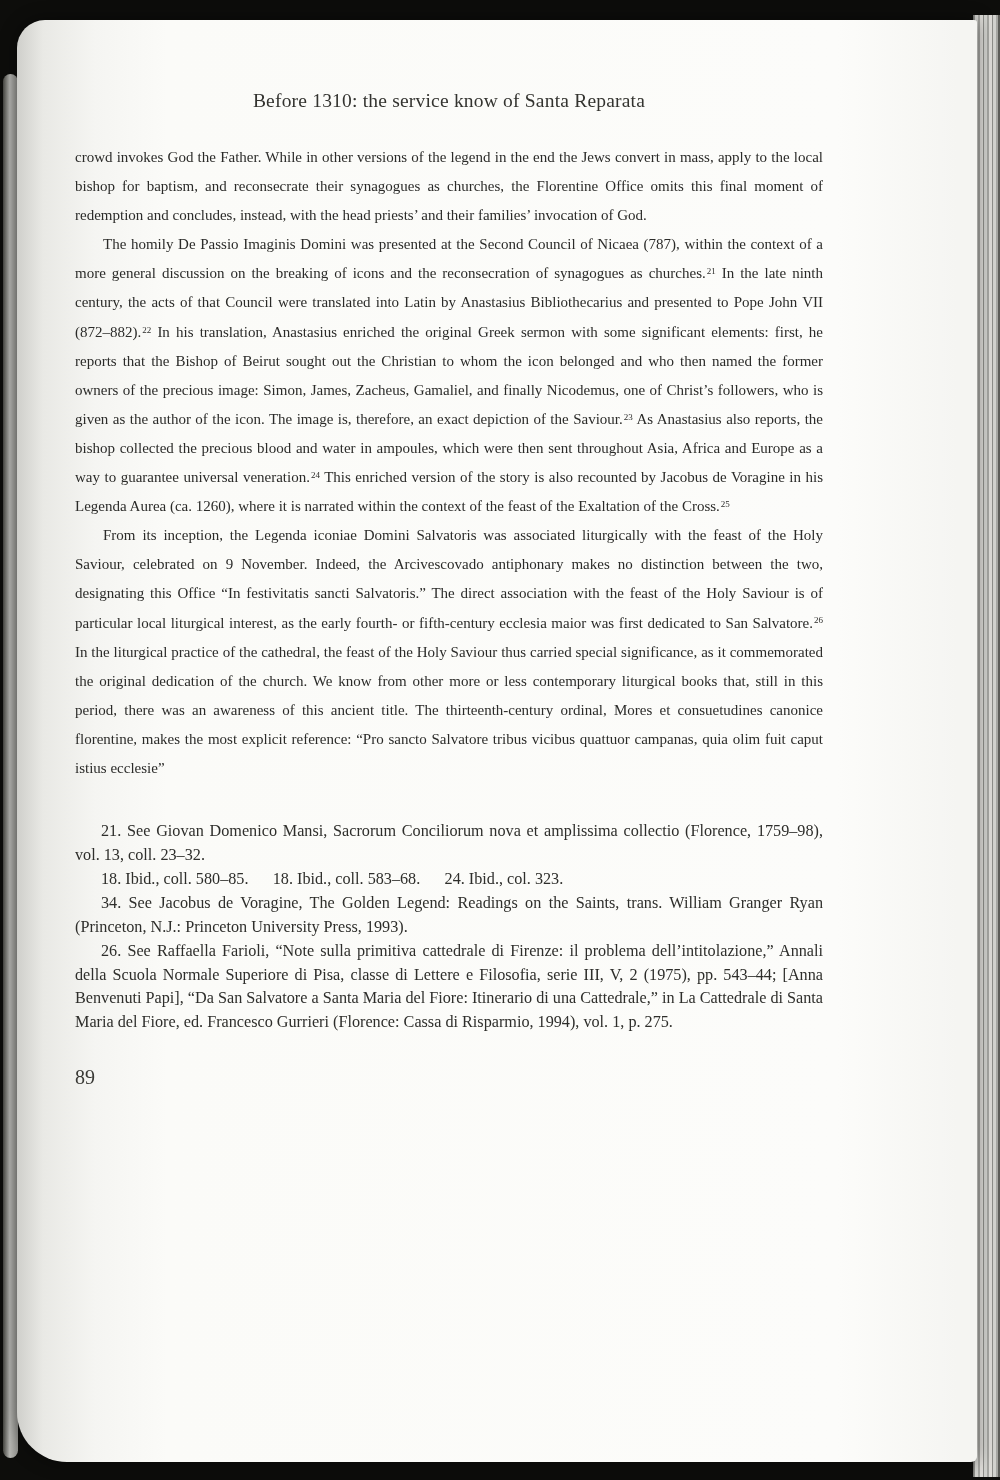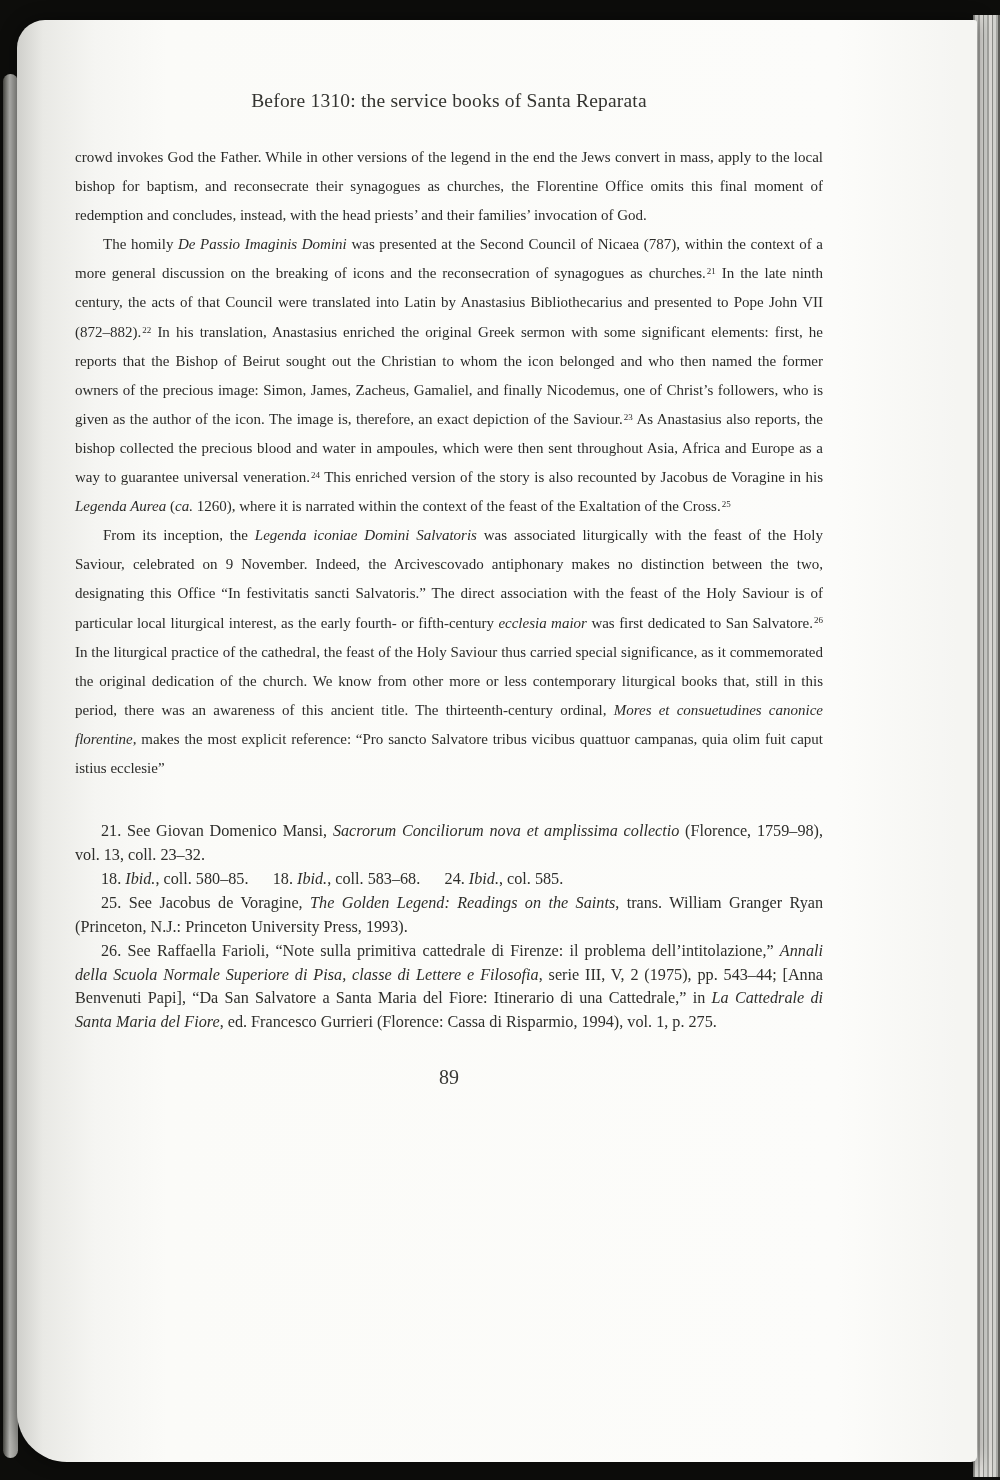--- a/index.html
+++ b/index.html
@@ -94,62 +94,61 @@
     line-height: 23.9px;
     text-align: justify;
     color: #2e2e2b;
     font-variant-numeric: oldstyle-nums;
     font-feature-settings: "onum" 1;
   }
   .footnote-block p {
     margin: 0;
     text-indent: 26px;
   }
-  .it { font-style: italic; }
+  .it { }
   sup.fnref {
     font-size: 0.60em;
     line-height: 0;
     position: relative;
     top: -0.45em;
     vertical-align: baseline;
     margin-left: 1px;
   }
   .page-number {
     margin-top: 31px;
-    text-align: center;
     font-size: 20px;
     color: #3a3a36;
     font-variant-numeric: oldstyle-nums;
     font-feature-settings: "onum" 1;
   }
 </style>
 </head>
 <body>
 
 <div class="stage">
 
   <div class="left-gutter"></div>
 
   <div class="right-edges"></div>
 
   <div class="page">
     <div class="content">
 
-      <div class="running-header">Before 1310: the service books of Santa Reparata</div>
+      <div class="running-header">Before 1310: the service know of Santa Reparata</div>
 
       <div class="body-block">
         <p><span>crowd invokes God the Father. While in other versions of the legend in the end the Jews convert in mass, apply to the local bishop for baptism, and reconsecrate their synagogues as churches, the Florentine Office omits this final moment of redemption and concludes, instead, with the head priests’ and their families’ invocation of God.</span></p>
         <p class="indent"><span>The homily </span><span class="it">De Passio Imaginis Domini</span><span> was presented at the Second Council of Nicaea (787), within the context of a more general discussion on the breaking of icons and the reconsecration of synagogues as churches.</span><sup class="fnref">21</sup><span> In the late ninth century, the acts of that Council were translated into Latin by Anastasius Bibliothecarius and presented to Pope John VII (872–882).</span><sup class="fnref">22</sup><span> In his translation, Anastasius enriched the original Greek sermon with some significant elements: first, he reports that the Bishop of Beirut sought out the Christian to whom the icon belonged and who then named the former owners of the precious image: Simon, James, Zacheus, Gamaliel, and finally Nicodemus, one of Christ’s followers, who is given as the author of the icon. The image is, therefore, an exact depiction of the Saviour.</span><sup class="fnref">23</sup><span> As Anastasius also reports, the bishop collected the precious blood and water in ampoules, which were then sent throughout Asia, Africa and Europe as a way to guarantee universal veneration.</span><sup class="fnref">24</sup><span> This enriched version of the story is also recounted by Jacobus de Voragine in his </span><span class="it">Legenda Aurea</span><span> (</span><span class="it">ca.</span><span> 1260), where it is narrated within the context of the feast of the Exaltation of the Cross.</span><sup class="fnref">25</sup></p>
         <p class="indent"><span>From its inception, the </span><span class="it">Legenda iconiae Domini Salvatoris</span><span> was associated liturgically with the feast of the Holy Saviour, celebrated on 9 November. Indeed, the Arcivescovado antiphonary makes no distinction between the two, designating this Office “In festivitatis sancti Salvatoris.” The direct association with the feast of the Holy Saviour is of particular local liturgical interest, as the early fourth- or fifth-century </span><span class="it">ecclesia maior</span><span> was first dedicated to San Salvatore.</span><sup class="fnref">26</sup><span> In the liturgical practice of the cathedral, the feast of the Holy Saviour thus carried special significance, as it commemorated the original dedication of the church. We know from other more or less contemporary liturgical books that, still in this period, there was an awareness of this ancient title. The thirteenth-century ordinal, </span><span class="it">Mores et consuetudines canonice florentine</span><span>, makes the most explicit reference: “Pro sancto Salvatore tribus vicibus quattuor campanas, quia olim fuit caput istius ecclesie”</span></p>
       </div>
 
       <div class="footnote-block">
         <p><span>21. See Giovan Domenico Mansi, </span><span class="it">Sacrorum Conciliorum nova et amplissima collectio</span><span> (Florence, 1759–98), vol. 13, coll. 23–32.</span></p>
-        <p><span>18. </span><span class="it">Ibid.</span><span>, coll. 580–85.  </span><span>18. </span><span class="it">Ibid.</span><span>, coll. 583–68.  </span><span>24. </span><span class="it">Ibid.</span><span>, col. 585.</span></p>
-        <p><span>25. See Jacobus de Voragine, </span><span class="it">The Golden Legend: Readings on the Saints</span><span>, trans. William Granger Ryan (Princeton, N.J.: Princeton University Press, 1993).</span></p>
+        <p><span>18. </span><span class="it">Ibid.</span><span>, coll. 580–85.  </span><span>18. </span><span class="it">Ibid.</span><span>, coll. 583–68.  </span><span>24. </span><span class="it">Ibid.</span><span>, col. 323.</span></p>
+        <p><span>34. See Jacobus de Voragine, </span><span class="it">The Golden Legend: Readings on the Saints</span><span>, trans. William Granger Ryan (Princeton, N.J.: Princeton University Press, 1993).</span></p>
         <p><span>26. See Raffaella Farioli, “Note sulla primitiva cattedrale di Firenze: il problema dell’intitolazione,” </span><span class="it">Annali della Scuola Normale Superiore di Pisa, classe di Lettere e Filosofia</span><span>, serie III, V, 2 (1975), pp. 543–44; [Anna Benvenuti Papi], “Da San Salvatore a Santa Maria del Fiore: Itinerario di una Cattedrale,” in </span><span class="it">La Cattedrale di Santa Maria del Fiore</span><span>, ed. Francesco Gurrieri (Florence: Cassa di Risparmio, 1994), vol. 1, p. 275.</span></p>
       </div>
 
       <div class="page-number">89</div>
 
     </div>
   </div>
 
 </div>
 

